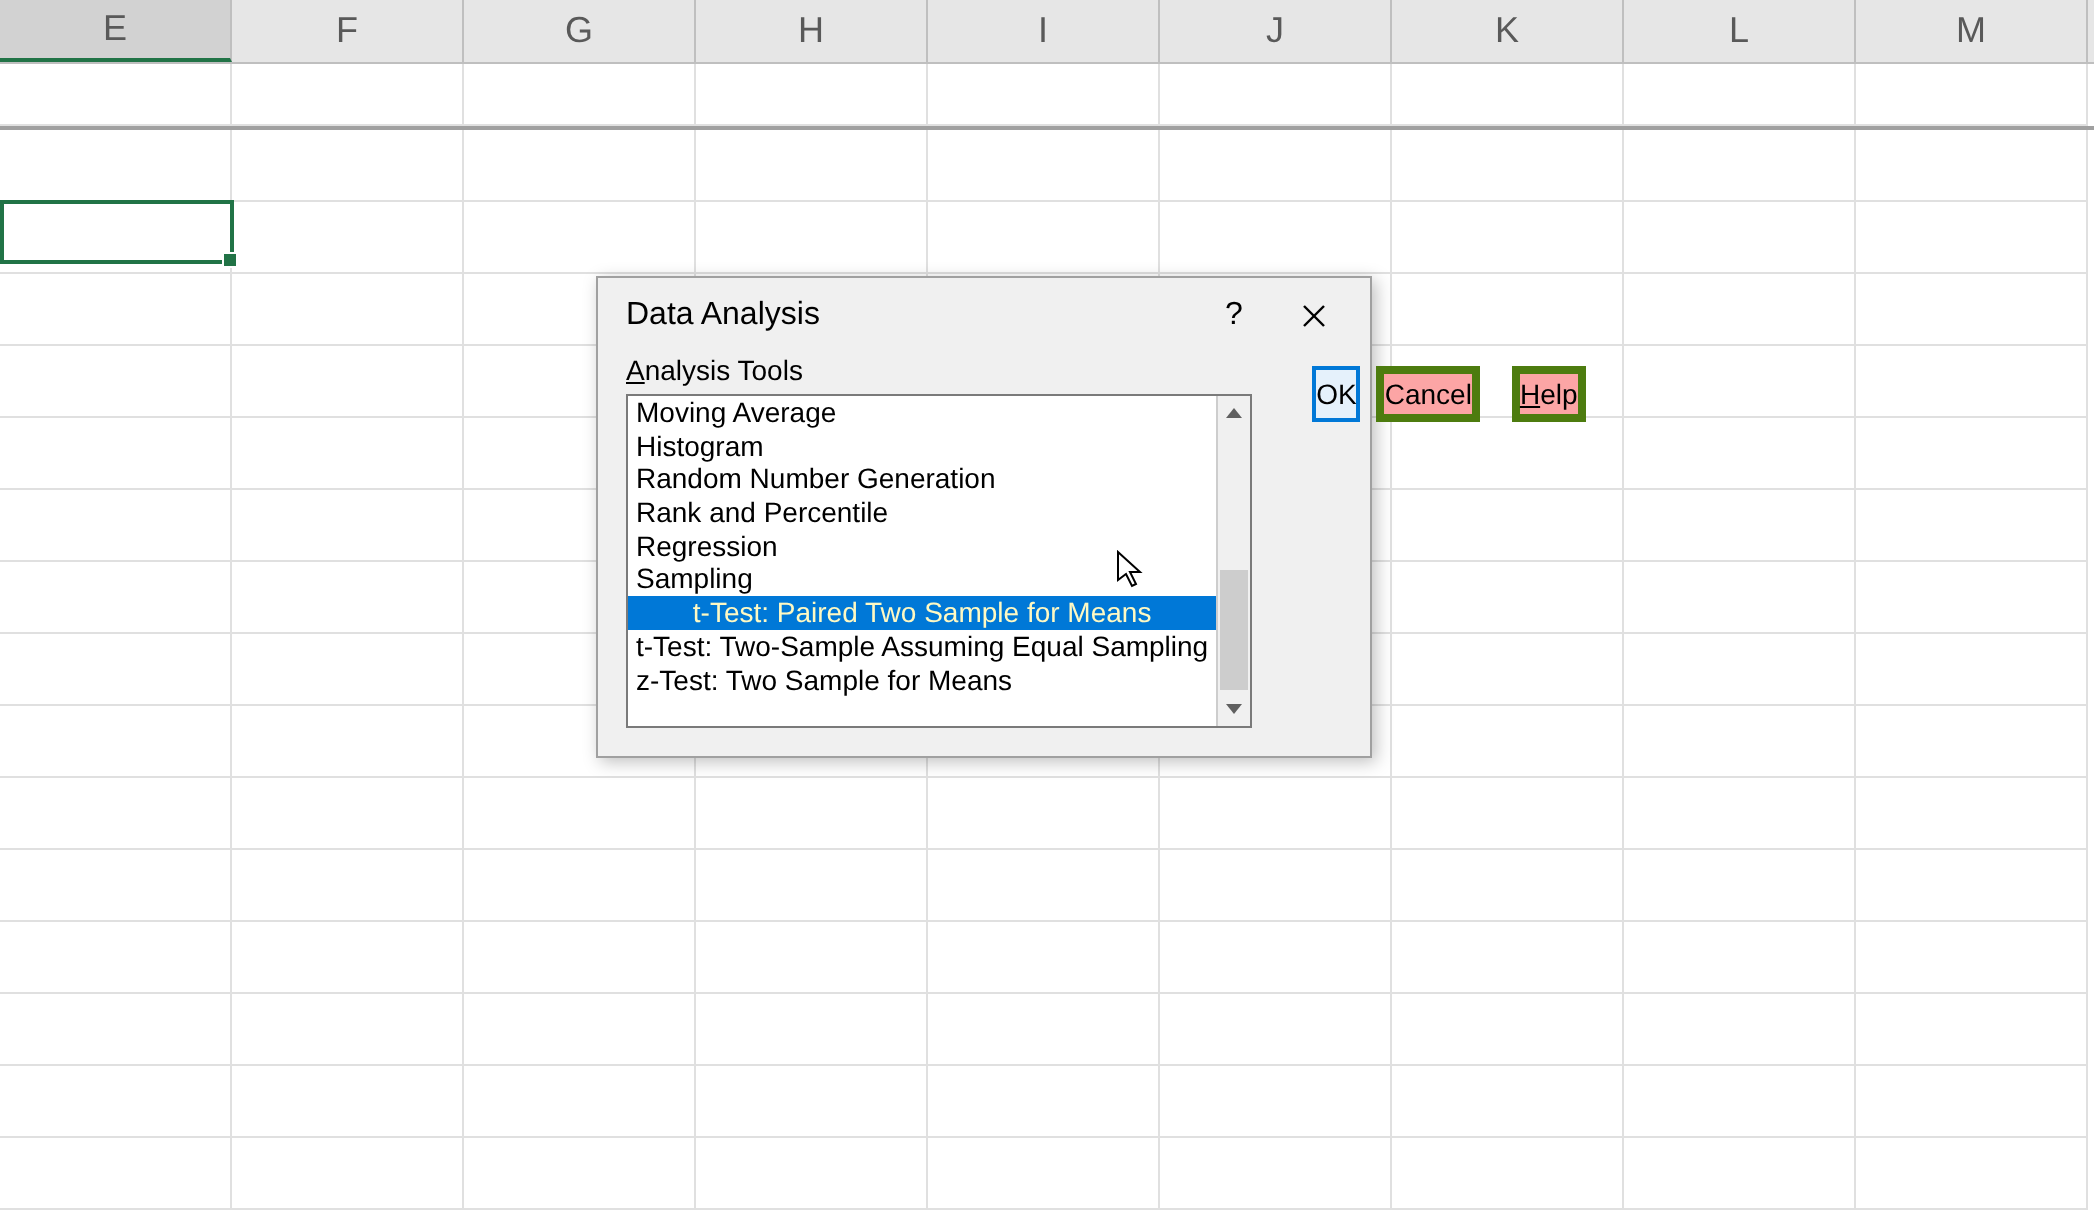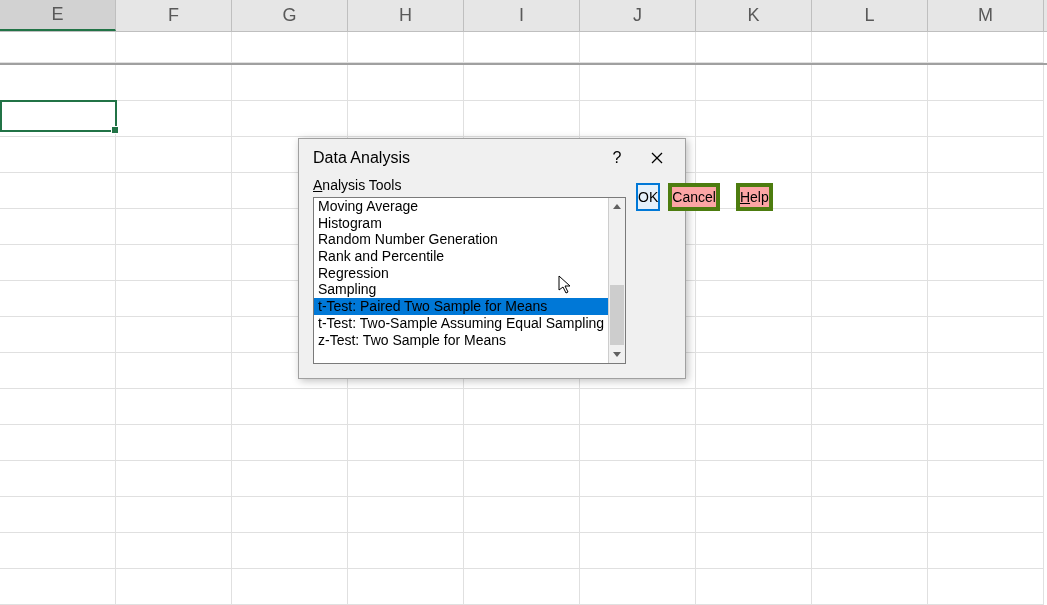--- a/index.html
+++ b/index.html
@@ -109,21 +109,21 @@
       justify-content: center;
       font-size: 16px;
       color: #000;
       cursor: pointer;
     }
     .titlebar-btn svg { stroke: #000; }
 
     .dialog-body {
       padding: 0 24px 14px 14px;
       display: flex;
-      gap: 10px;
+      gap: 30px;
     }
 
     .left-col { flex: 1; }
     .tools-label {
       font-size: 14px;
       color: #000;
       margin-bottom: 4px;
       display: block;
     }
     .tools-label .accel { text-decoration: underline; }
@@ -142,21 +142,22 @@
     }
     .list-item {
       padding: 0 4px;
       line-height: 16.7px;
       height: 16.7px;
       white-space: nowrap;
       cursor: default;
     }
     .list-item.selected {
       background: #0078d7;
-      color: #000000;
+      color: #fef9c3;
+      text-align: center;
     }
 
     .vscroll {
       width: 17px;
       background: #f0f0f0;
       border-left: 1px solid #cdcdcd;
       display: flex;
       flex-direction: column;
       position: relative;
     }

